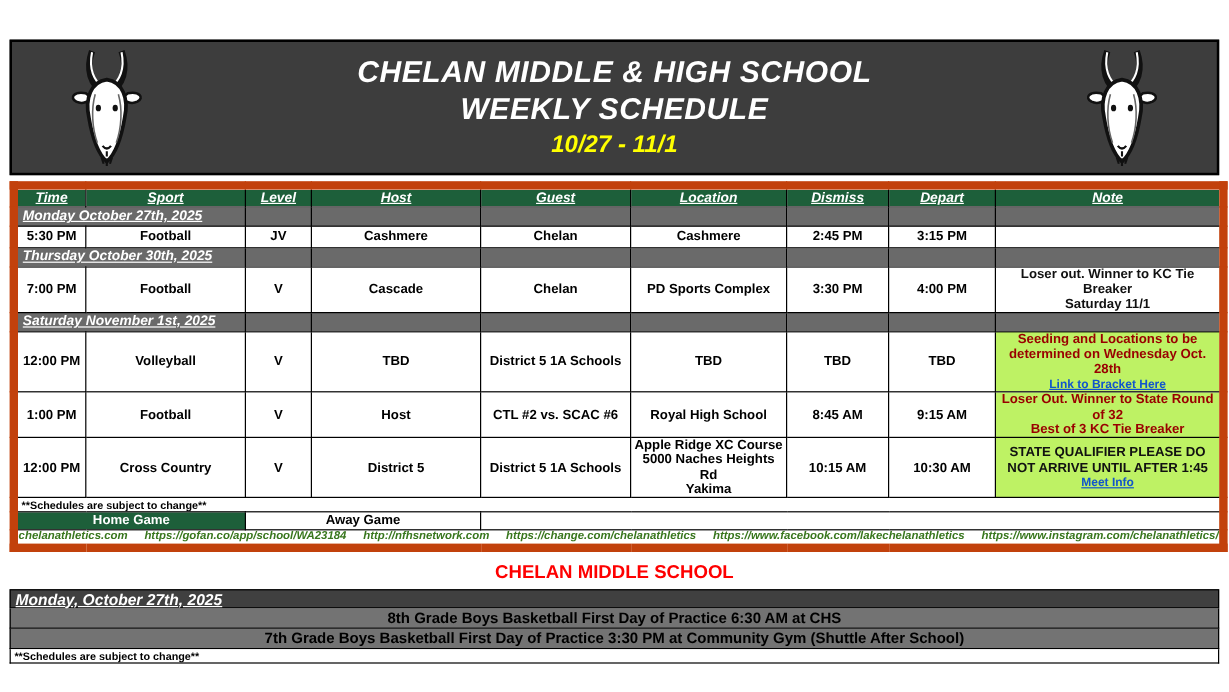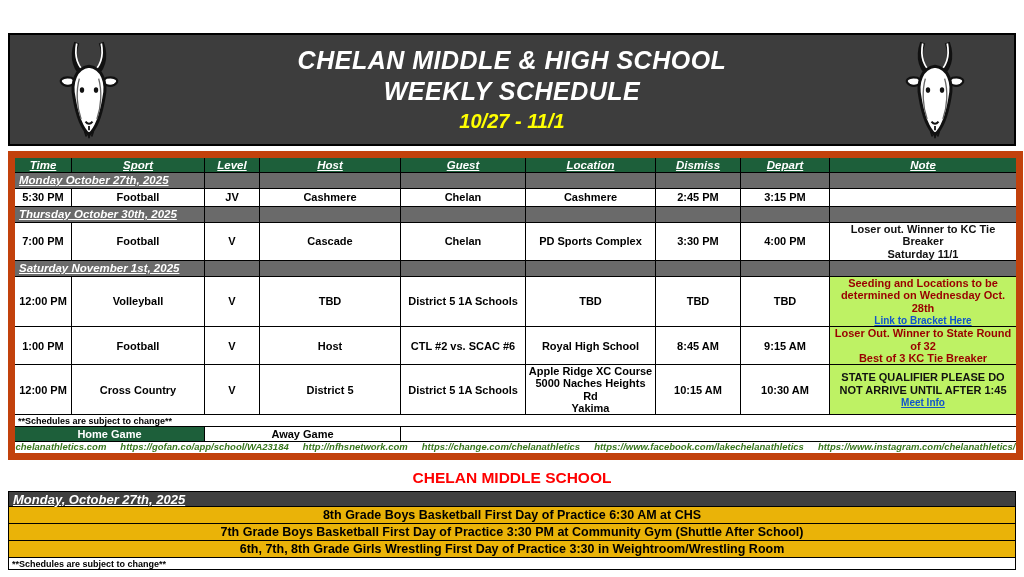--- a/index.html
+++ b/index.html
@@ -62,21 +62,21 @@
   .linkrow { display: flex; justify-content: center; gap: 14px; }
   .linkrow span { color: #38761d; font-style: italic; font-weight: bold; font-size: 9.5px; white-space: nowrap; }
 
   
   .ms { margin: 4px 8px; width: 1008px; }
   .ms-title { height: 26px; display: flex; align-items: center; justify-content: center;
     color: #fe0000; font-weight: bold; font-size: 15.5px; }
   .ms-bar { height: 16px; background: #404040; border: 1px solid #000;
     color: #fff; font-weight: bold; font-style: italic; text-decoration: underline;
     font-size: 13px; padding-left: 4px; display: flex; align-items: center; }
-  .ms-row { height: 17px; background: #eab308; border: 1px solid #000; border-top: none;
+  .ms-row { height: 17px; background: #737373; border: 1px solid #000; border-top: none;
     display: flex; align-items: center; justify-content: center;
     font-weight: bold; font-size: 12.5px; color: #000; }
   .ms-foot { height: 12px; border: 1px solid #000; border-top: none; background: #fff;
     display: flex; align-items: center; font-weight: bold; font-size: 9px; padding-left: 3px; }
 </style>
 </head>
 <body>
 
 <div class="page">
 
@@ -264,18 +264,17 @@
       </td>
     </tr>
   </tbody>
     </table>
 
   <div class="ms">
     <div class="ms-title">CHELAN MIDDLE SCHOOL</div>
     <div class="ms-bar">Monday, October 27th, 2025</div>
     <div class="ms-row">8th Grade Boys Basketball First Day of Practice 6:30 AM at CHS</div>
     <div class="ms-row">7th Grade Boys Basketball First Day of Practice 3:30 PM at Community Gym (Shuttle After School)</div>
-    <div class="ms-row">6th, 7th, 8th Grade Girls Wrestling First Day of Practice 3:30 in Weightroom/Wrestling Room</div>
     <div class="ms-foot">**Schedules are subject to change**</div>
 
   </div>
 
 </div>
 
 </body></html>

